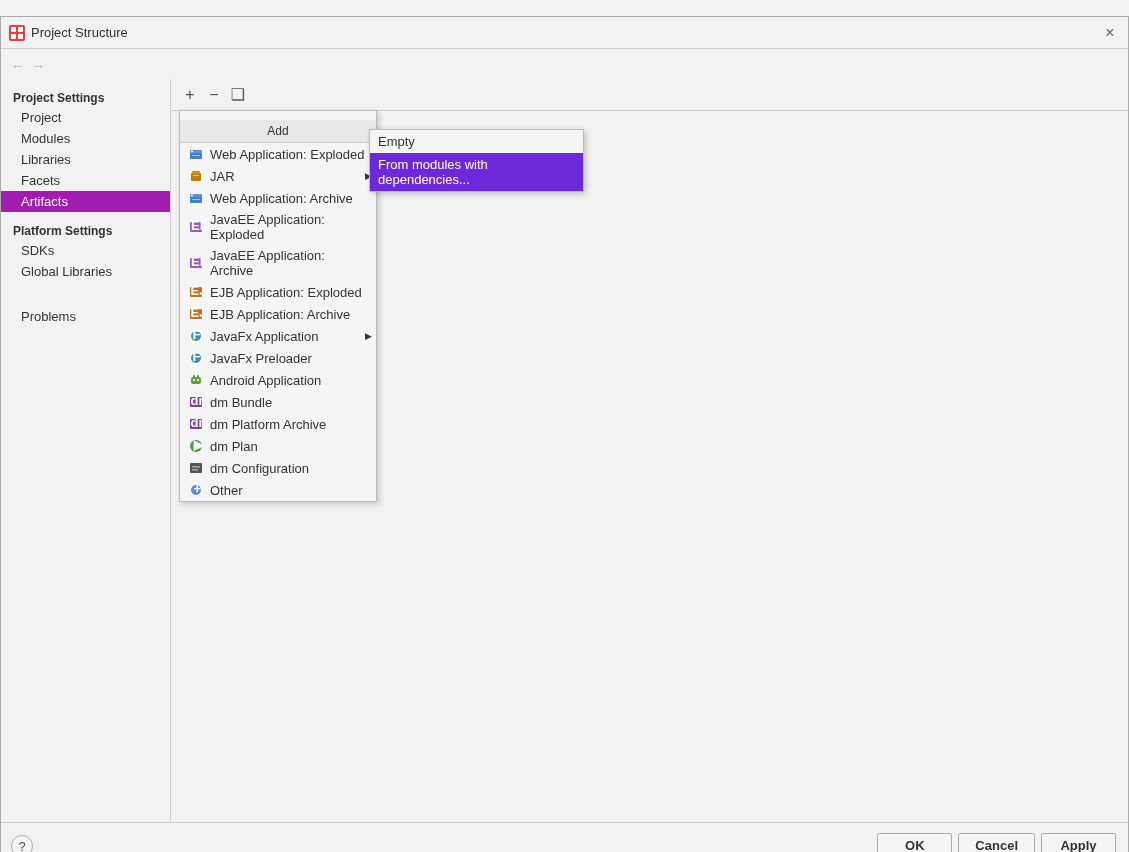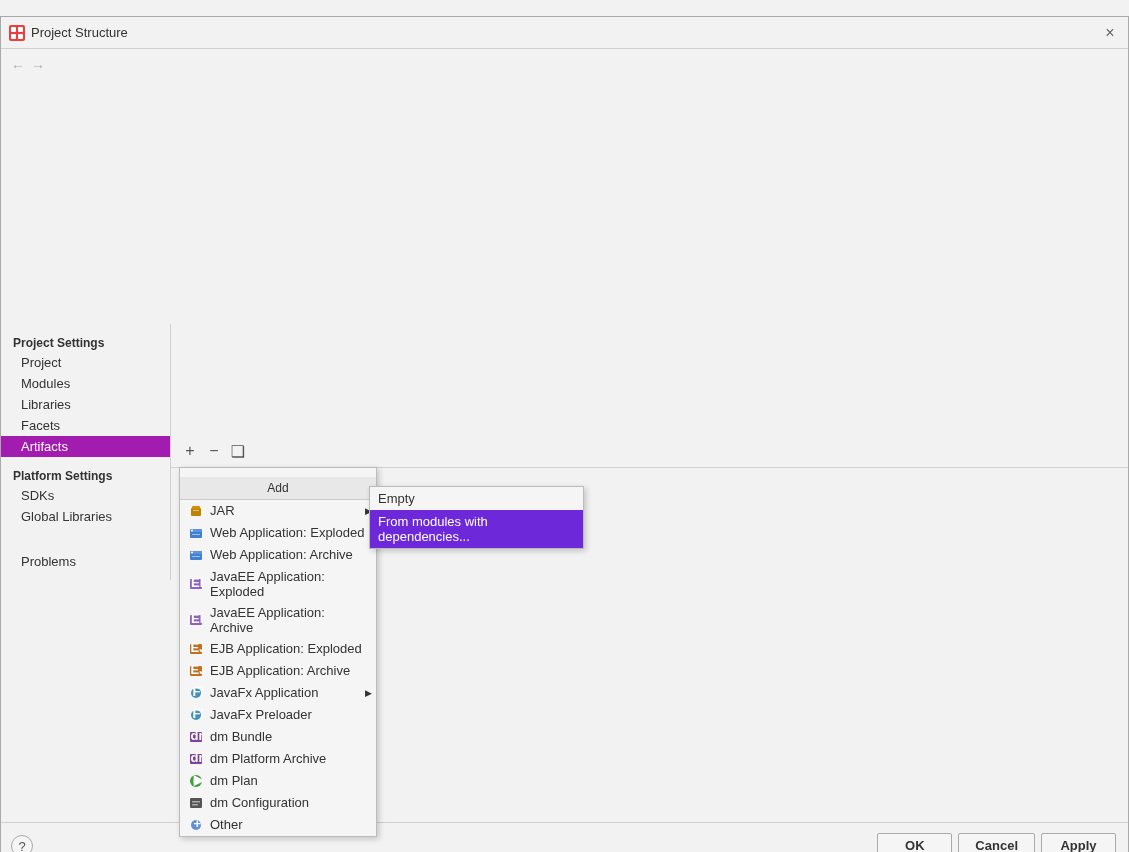--- a/index.html
+++ b/index.html
@@ -45,21 +45,20 @@
     .nav-btn {
       width: 18px; height: 18px;
       border: none; background: transparent; cursor: pointer;
       color: #aaa; font-size: 14px;
       display: flex; align-items: center; justify-content: center;
     }
     
     .main-content {
       display: flex;
       height: calc(852px - 32px - 30px - 45px);
-      align-items: center;
     }
     
     
     .sidebar {
       width: 170px;
       background: #f2f2f2;
       border-right: 1px solid #d0d0d0;
       padding: 8px 0;
       flex-shrink: 0;
     }
@@ -236,43 +235,43 @@
 
       <div class="artifact-toolbar">
         <button class="toolbar-btn">+</button>
         <button class="toolbar-btn">−</button>
         <button class="toolbar-btn">❑</button>
       </div>
 
       <div class="dropdown-menu">
         <div class="dropdown-header">Add</div>
 
-        <div class="dropdown-item has-submenu">
-          <div class="dropdown-icon">
-            <svg width="14" height="14" viewBox="0 0 14 14">
-              <rect x="2" y="4" width="10" height="8" fill="#c08000" rx="1"></rect>
-              <rect x="3" y="2" width="8" height="3" fill="#d09000" rx="1"></rect>
-              <rect x="4" y="6" width="6" height="1" fill="#fff" opacity="0.5"></rect>
-            </svg>
-          </div>
-          <span>JAR</span>
-        </div>
-
         <div class="dropdown-item">
           <div class="dropdown-icon">
             <svg width="14" height="14" viewBox="0 0 14 14">
               <rect x="1" y="3" width="12" height="9" fill="#4080d0" rx="1"></rect>
               <rect x="1" y="3" width="12" height="3" fill="#6090e0" rx="1"></rect>
               <circle cx="3" cy="4.5" r="1" fill="#fff"></circle>
               <rect x="3" y="8" width="8" height="1" fill="#fff" opacity="0.5"></rect>
             </svg>
           </div>
           <span>Web Application: Exploded</span>
         </div>
 
+        <div class="dropdown-item has-submenu">
+          <div class="dropdown-icon">
+            <svg width="14" height="14" viewBox="0 0 14 14">
+              <rect x="2" y="4" width="10" height="8" fill="#c08000" rx="1"></rect>
+              <rect x="3" y="2" width="8" height="3" fill="#d09000" rx="1"></rect>
+              <rect x="4" y="6" width="6" height="1" fill="#fff" opacity="0.5"></rect>
+            </svg>
+          </div>
+          <span>JAR</span>
+        </div>
+
         <div class="dropdown-item">
           <div class="dropdown-icon">
             <svg width="14" height="14" viewBox="0 0 14 14">
               <rect x="1" y="3" width="12" height="9" fill="#4080d0" rx="1"></rect>
               <rect x="1" y="3" width="12" height="3" fill="#6090e0" rx="1"></rect>
               <circle cx="3" cy="4.5" r="1" fill="#fff"></circle>
               <rect x="3" y="8" width="8" height="1" fill="#fff" opacity="0.5"></rect>
             </svg>
           </div>
           <span>Web Application: Archive</span>
@@ -331,20 +330,32 @@
         <div class="dropdown-item">
           <div class="dropdown-icon">
             <svg width="14" height="14" viewBox="0 0 14 14">
               <circle cx="7" cy="7" r="5" fill="#4090c0"></circle>
               <text x="3.5" y="10" font-size="6" fill="white" font-weight="bold">FX</text>
             </svg>
           </div>
           <span>JavaFx Preloader</span>
         </div>
 
+        <div class="dropdown-item">
+          <div class="dropdown-icon">
+            <svg width="14" height="14" viewBox="0 0 14 14">
+              <rect x="2" y="4" width="10" height="7" fill="#60a040" rx="2"></rect>
+              <rect x="4" y="2" width="2" height="3" fill="#60a040" rx="1"></rect>
+              <rect x="8" y="2" width="2" height="3" fill="#60a040" rx="1"></rect>
+              <circle cx="5" cy="7" r="1" fill="white"></circle>
+              <circle cx="9" cy="7" r="1" fill="white"></circle>
+            </svg>
+          </div>
+          <span>Android Application</span>
+        </div>
 
         <div class="dropdown-item">
           <div class="dropdown-icon">
             <svg width="14" height="14" viewBox="0 0 14 14">
               <rect x="1" y="2" width="12" height="10" fill="#8040a0" rx="1"></rect>
               <text x="1.5" y="10" font-size="5.5" fill="white" font-weight="bold">dm</text>
             </svg>
           </div>
           <span>dm Bundle</span>
         </div>

